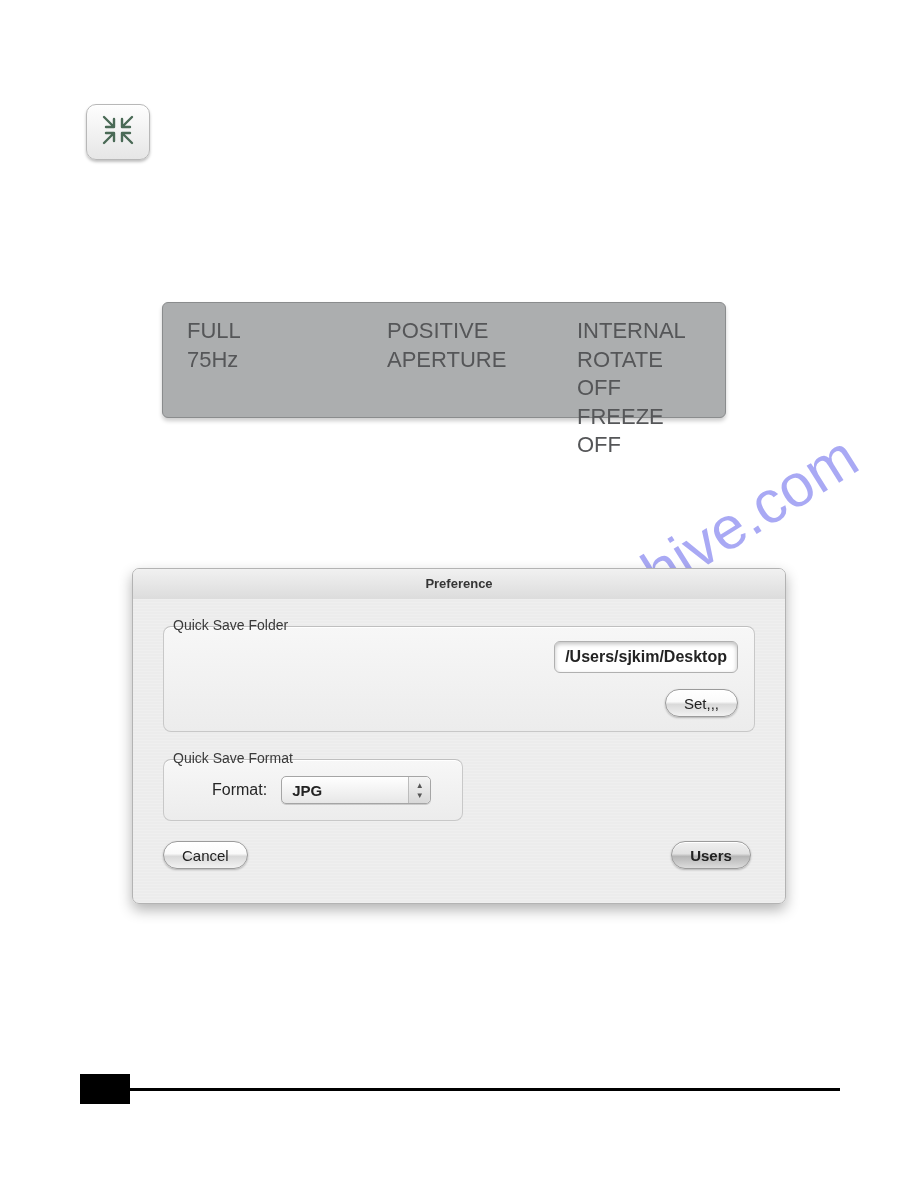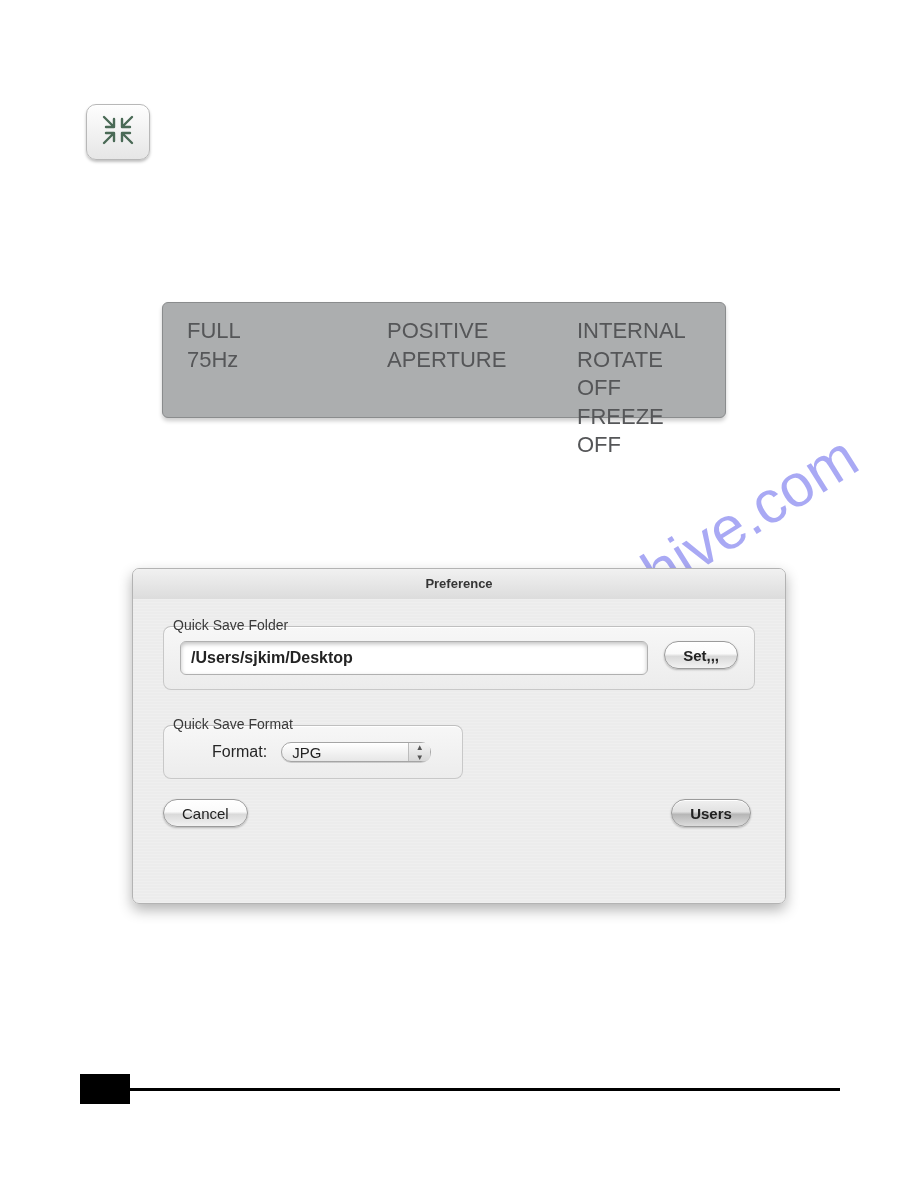--- a/index.html
+++ b/index.html
@@ -114,22 +114,23 @@
     border-top-color: #bfbfbf;
     border-radius: 8px;
     background: linear-gradient(to bottom, #f7f7f7, #ececec);
     box-shadow: inset 0 1px 0 #ffffff;
     padding: 14px 16px;
     margin-top: -9px;
   }
 
   .folder-row {
     display: flex;
-    align-items: flex-start;
+    align-items: flex-end;
     gap: 16px;
+    flex-direction: column;
   }
   .folder-field {
     flex: 1;
     height: 34px;
     border-radius: 6px;
     background: #ffffff;
     border: 1px solid #b0b0b0;
     box-shadow: inset 0 2px 4px rgba(0,0,0,0.25);
     padding: 6px 10px;
     font-size: 16px;
@@ -149,47 +150,47 @@
     box-shadow: 0 1px 0 #ffffff inset, 0 1px 2px rgba(0,0,0,0.25);
     display: inline-flex;
     align-items: center;
     justify-content: center;
     cursor: default;
   }
   .aqua-btn.primary {
     background: linear-gradient(to bottom, #f0f0f0 0%, #e2e2e2 45%, #b6b6b6 55%, #dcdcdc 100%);
     font-weight: bold;
   }
-  .set-btn { font-weight: bold; }
+  .set-btn { font-weight: normal; }
 
   .format-box {
     width: 300px;
     display: flex;
     align-items: center;
     gap: 14px;
     padding: 16px 18px 16px 48px;
   }
   .format-label {
     font-size: 16px;
     color: #262626;
   }
   .popup {
     position: relative;
     width: 150px;
-    height: 20px;
-    border-radius: 10px;
+    height: 28px;
+    border-radius: 5px;
     background: linear-gradient(to bottom, #ffffff, #e7e7e7);
     border: 1px solid #a5a5a5;
     box-shadow: inset 0 1px 0 #fff, 0 1px 0 rgba(0,0,0,0.15);
     display: flex;
     align-items: center;
     padding-left: 10px;
     font-size: 15px;
     color: #222;
-    font-weight: normal;
+    font-weight: bold;
   }
   .popup .cap {
     position: absolute;
     right: 0; top: 0;
     width: 22px; height: 100%;
     border-left: 1px solid #bcbcbc;
     border-radius: 0 5px 5px 0;
     background: linear-gradient(to bottom, #f4f4f4, #d8d8d8);
     display: flex;
     flex-direction: column;
@@ -272,21 +273,21 @@
     <div class="group">
       <div class="group-label">Quick Save Folder</div>
       <div class="group-box">
         <div class="folder-row">
           <div class="folder-field">/Users/sjkim/Desktop</div>
           <div class="aqua-btn set-btn">Set,,,</div>
         </div>
       </div>
     </div>
 
-    <div class="group" style="margin-top:26px;">
+    <div class="group" style="margin-top:18px;">
       <div class="group-label">Quick Save Format</div>
       <div class="group-box format-box">
         <span class="format-label">Format:</span>
         <div class="popup">
           <span>JPG</span>
           <span class="cap">
             <span>▲</span>
               <span>▼</span>
           </span>
         </div>

